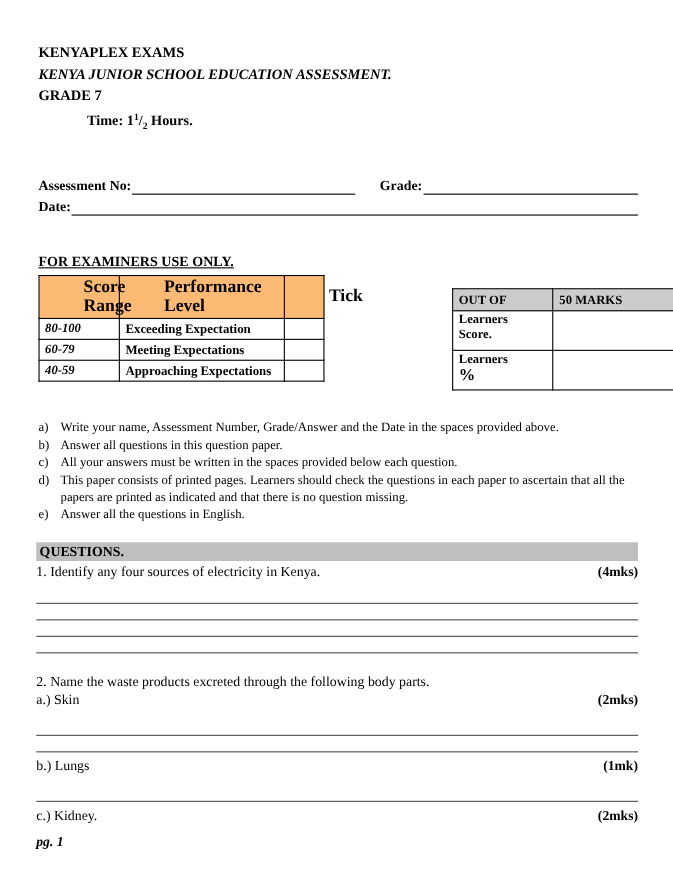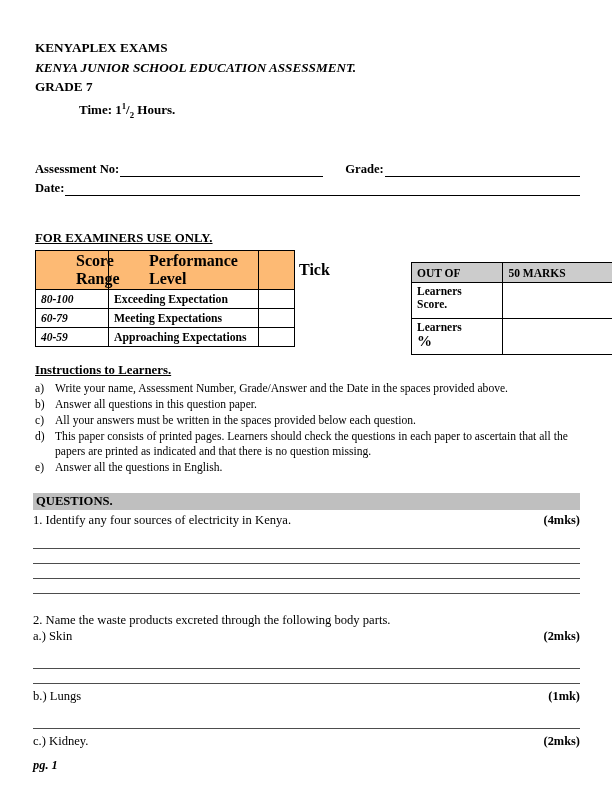--- a/index.html
+++ b/index.html
@@ -343,21 +343,20 @@
       <tr>
         <td class="tall">
           <span class="lbl-sub">Learners</span>
           <span class="pct">%</span>
         </td>
         <td class="tall"></td>
       </tr>
     </tbody>
   </table>
 
-  <div class="instr-title">Instructions to Learners.</div>
   <div class="instr-list">
     <div class="instr-item">
       <span class="instr-marker">a)</span>
       <span class="instr-text">Write your name, Assessment Number, Grade/Answer and the Date in the spaces provided above.</span>
     </div>
     <div class="instr-item">
       <span class="instr-marker">b)</span>
       <span class="instr-text">Answer all questions in this question paper.</span>
     </div>
     <div class="instr-item">

